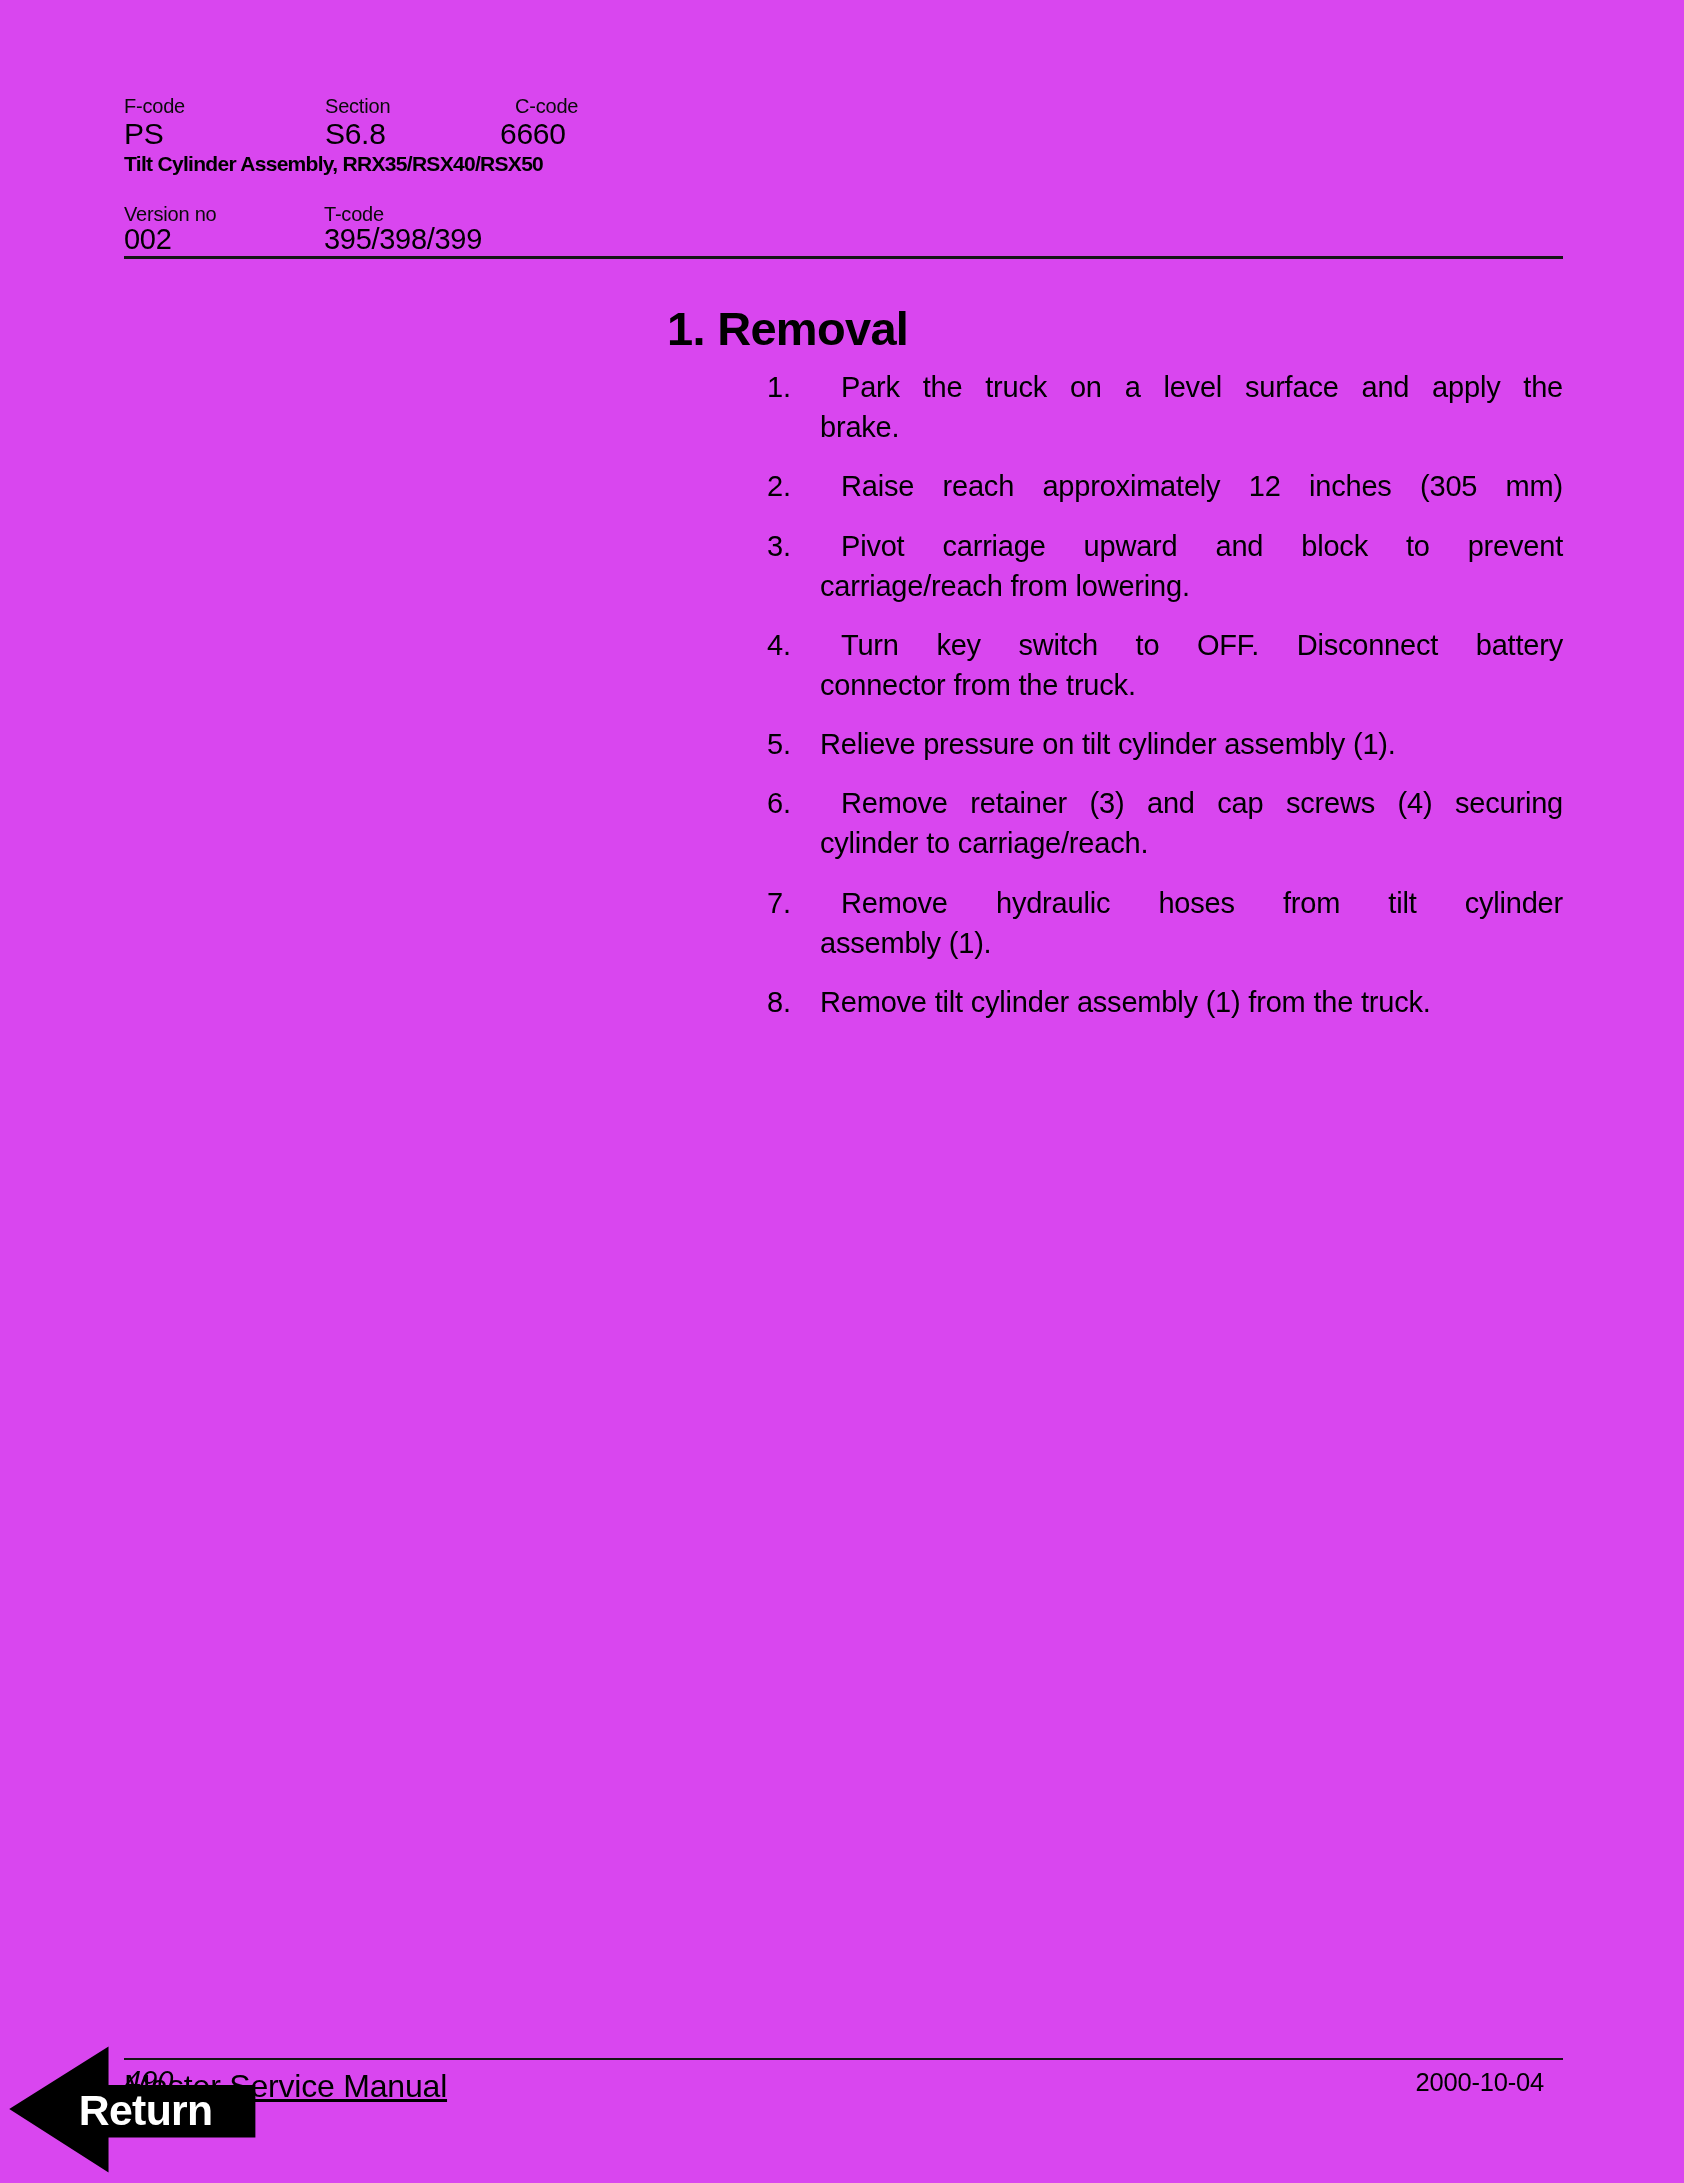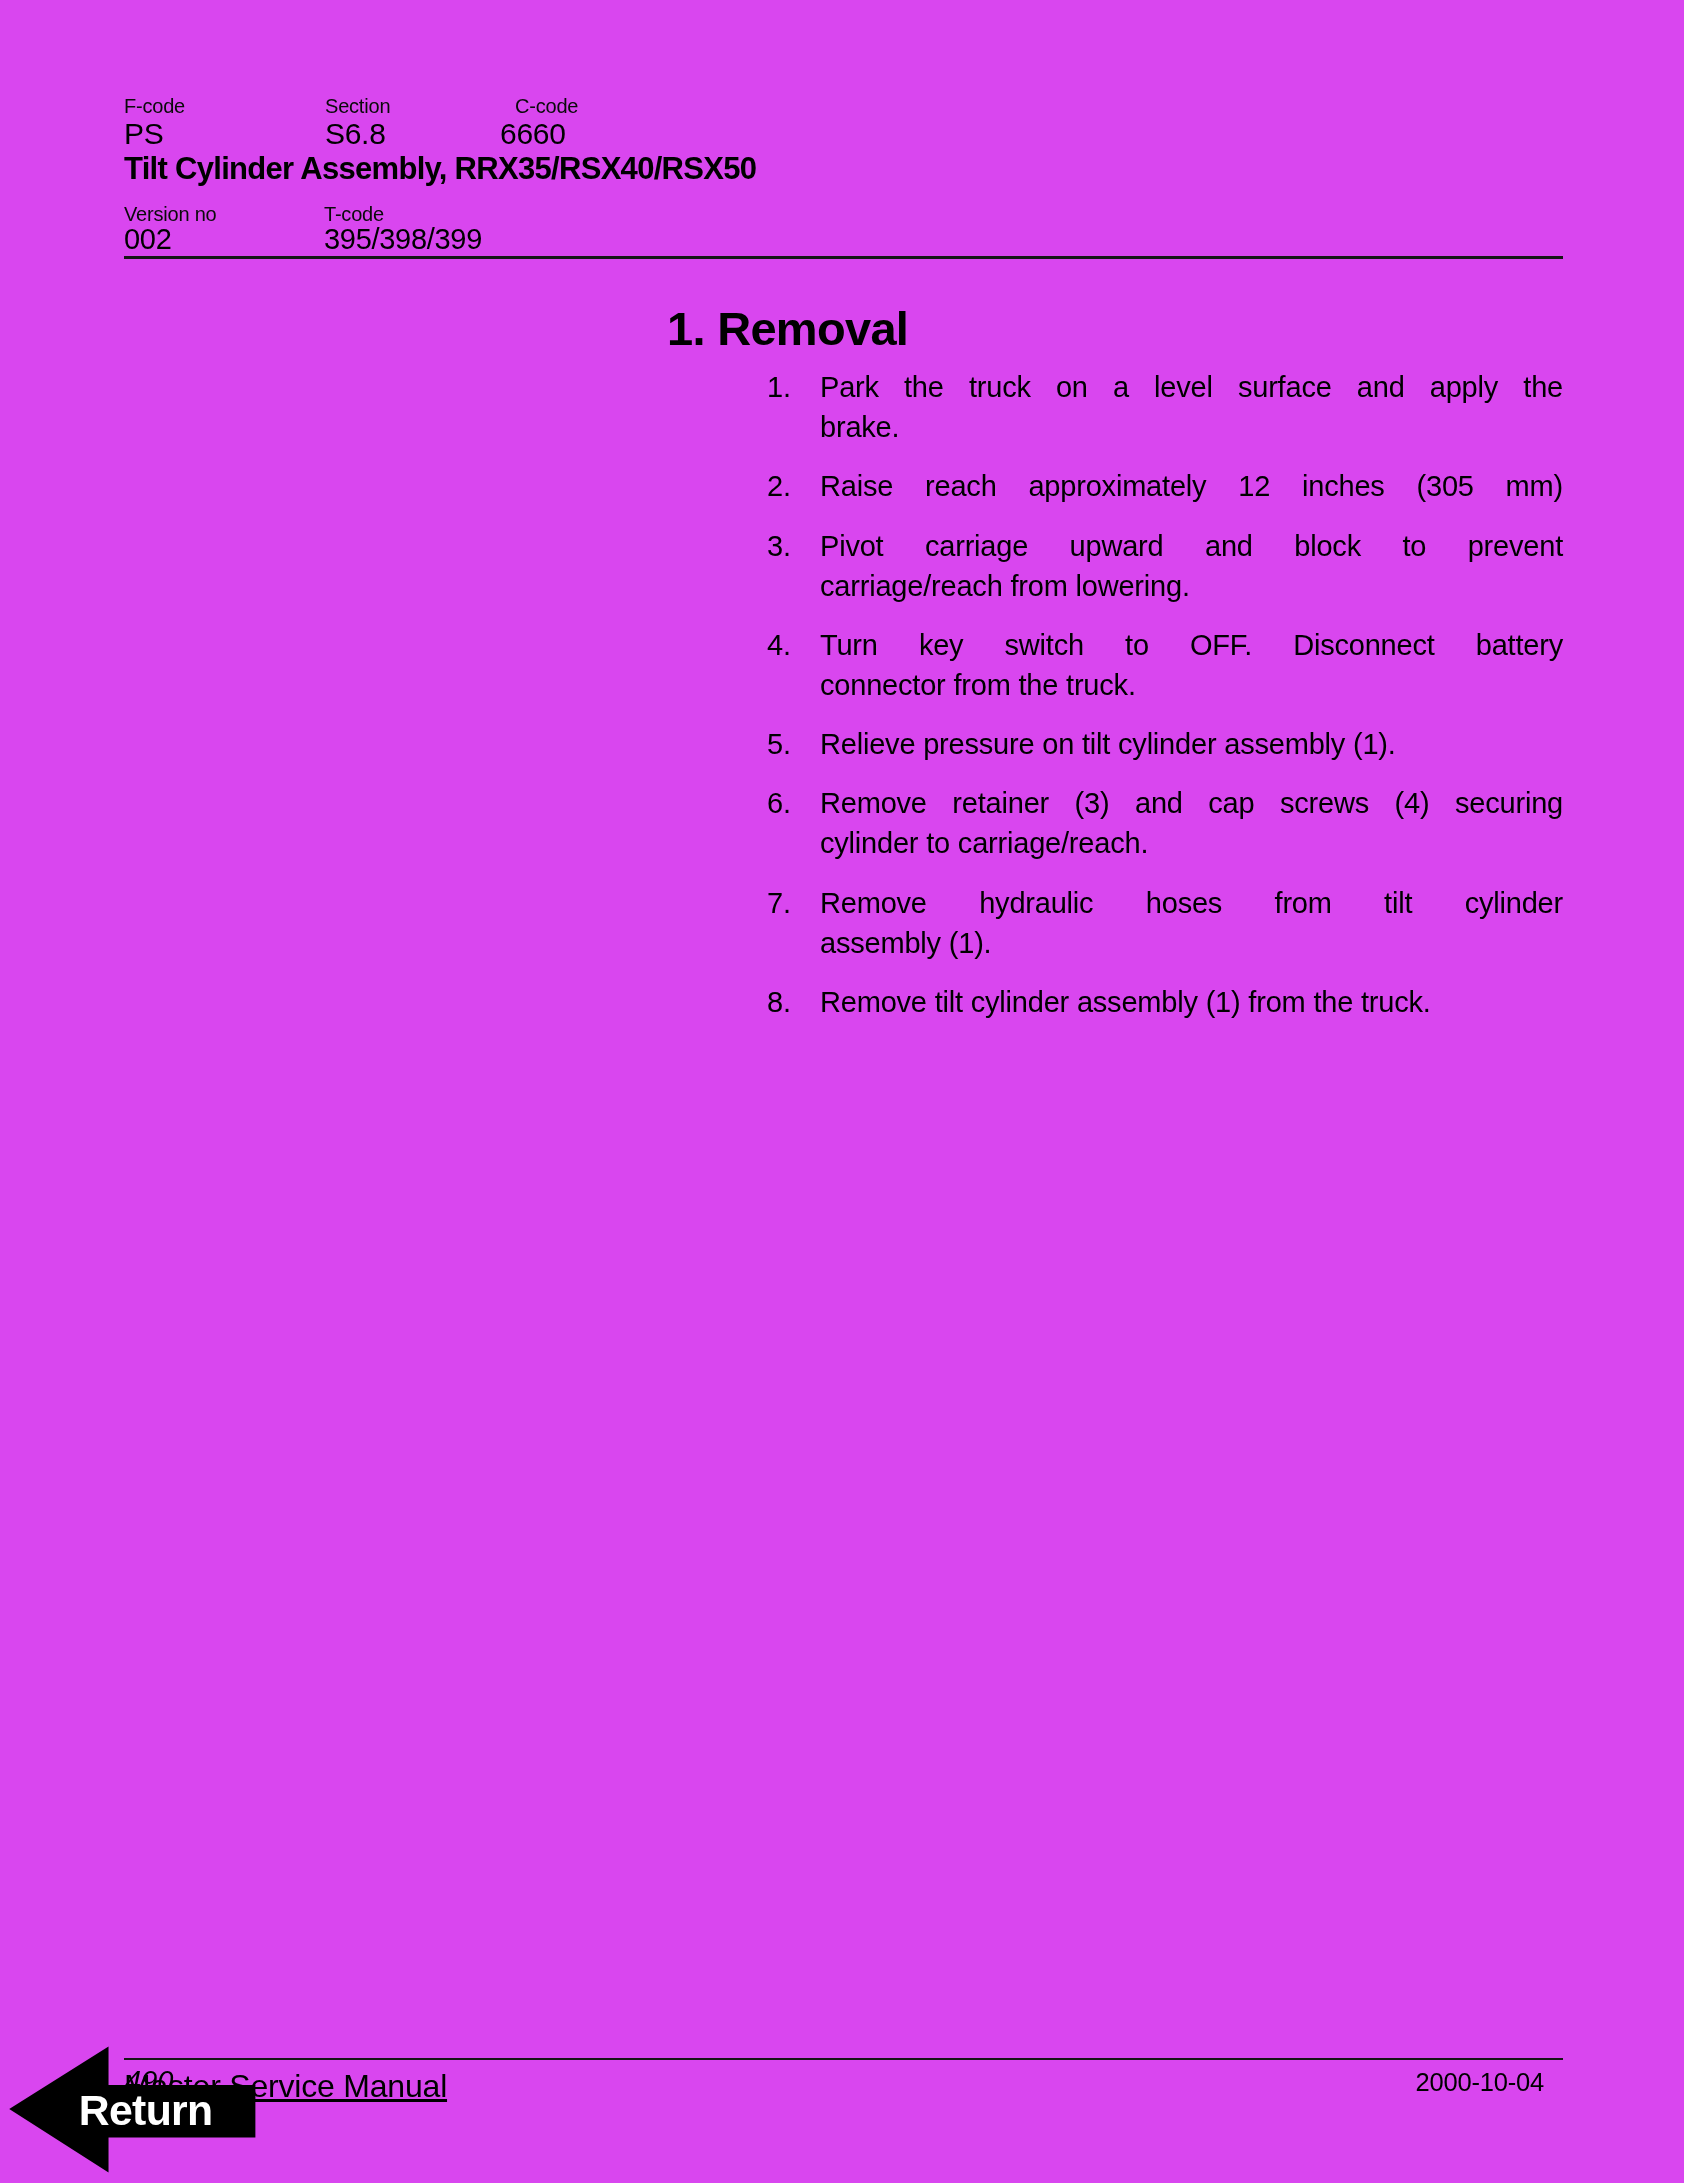--- a/index.html
+++ b/index.html
@@ -15,42 +15,42 @@
   .hdr-label{
     position:absolute;
     font-size:20px;line-height:1;letter-spacing:-0.2px;color:#0a0a0a;
   }
   .hdr-value{
     position:absolute;
     font-size:30px;line-height:1;font-weight:normal;letter-spacing:-0.3px;
   }
   .doc-title{
     position:absolute;left:124px;top:153px;
-    font-size:31px;line-height:1;font-weight:bold;letter-spacing:-0.7px;
+    font-size:21px;line-height:1;font-weight:bold;letter-spacing:-0.7px;
     white-space:nowrap;
   }
   .hdr-rule{
     position:absolute;left:124px;top:256px;width:1439px;height:2.8px;
     background:#151515;
   }
   
   .section-heading{
     position:absolute;left:667px;top:305px;
     font-size:47px;line-height:1;font-weight:bold;letter-spacing:-0.7px;
     white-space:nowrap;
   }
   
   .steps{
     position:absolute;left:767px;top:367px;width:796px;
     font-size:29px;line-height:40px;letter-spacing:-0.2px;
   }
   .step{display:flex;margin-bottom:19.3px;}
   .step-num{width:53px;flex:0 0 53px;}
   .step-text{flex:1;min-width:0;}
-  .ln-j{text-align:justify;text-align-last:justify;}
+  .ln-j{text-align:justify;text-align-last:justify;margin-left:21px;}
   .ln{text-align:left;}
   
   .ftr-rule{
     position:absolute;left:124px;top:2058px;width:1439px;height:2.1px;
     background:#151515;
   }
   .page-number{
     position:absolute;left:125px;top:2067px;
     font-size:29px;line-height:1;z-index:1;font-style:italic;
   }

